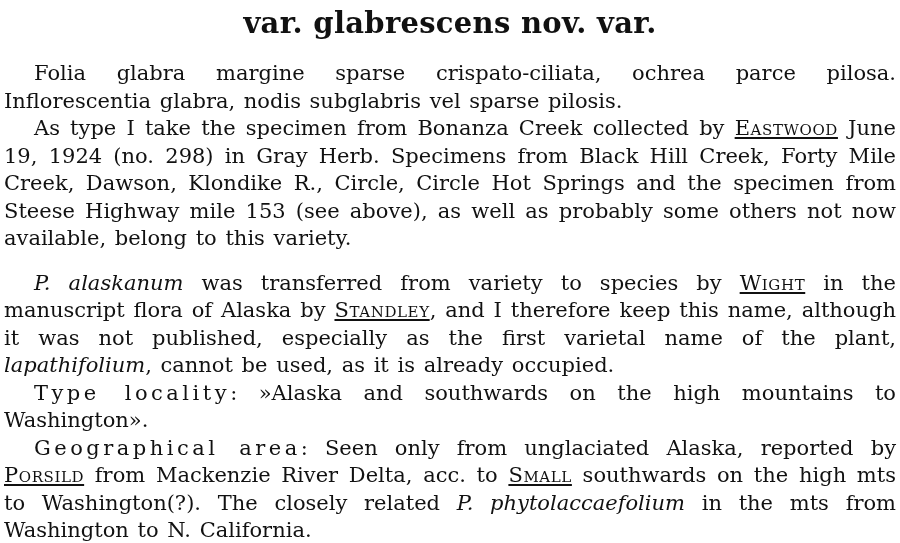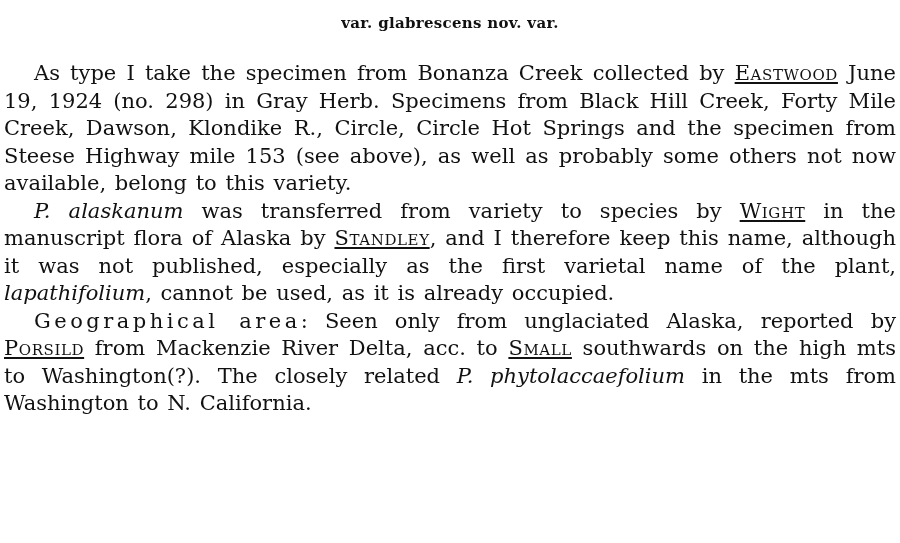--- a/index.html
+++ b/index.html
@@ -15,42 +15,44 @@
     color: #111111;
   }
   .page {
     width: 892px;
     height: 535px;
     padding: 8px 4px 0 4px;
     box-sizing: content-box;
   }
   .doc-title {
     text-align: center;
-    font-size: 15px;
+    font-size: 29px;
     line-height: 26px;
     margin: 2px 0 24px 0;
     letter-spacing: 0.3px;
   }
   .para {
     font-size: 21px;
     line-height: 27.5px;
     text-align: justify;
     margin: 0;
     word-spacing: 2px;
   }
   .para.indent { text-indent: 30px; }
-  .para.space-before { }
+  .para.space-before { margin-top: 17px; }
   .bold { font-weight: bold; }
   .italic { font-style: italic; }
   .smallcaps { font-variant: small-caps; letter-spacing: 0.6px; text-decoration: underline; }
   .spaced { letter-spacing: 3.5px; }
 </style>
 </head>
 <body>
 
 <div class="page">
   <h1 class="doc-title"><span>var. </span><span class="bold">glabrescens</span><span> nov. var.</span></h1>
   <div>
+      <p class="para indent"><span>Folia glabra margine sparse crispato-ciliata, ochrea parce pilosa. Inflorescentia glabra, nodis subglabris vel sparse pilosis.</span></p>
       <p class="para indent"><span>As type I take the specimen from Bonanza Creek collected by </span><span class="smallcaps">Eastwood</span><span> June 19, 1924 (no. 298) in Gray Herb. Specimens from Black Hill Creek, Forty Mile Creek, Dawson, Klondike R., Circle, Circle Hot Springs and the specimen from Steese Highway mile 153 (see above), as well as probably some others not now available, belong to this variety.</span></p>
       <p class="para indent space-before"><span class="italic">P. alaskanum</span><span> was transferred from variety to species by </span><span class="smallcaps">Wight</span><span> in the manuscript flora of Alaska by </span><span class="smallcaps">Standley</span><span>, and I therefore keep this name, although it was not published, especially as the first varietal name of the plant, </span><span class="italic">lapathifolium</span><span>, cannot be used, as it is already occupied.</span></p>
+      <p class="para indent"><span class="spaced">Type locality</span><span>: »Alaska and southwards on the high mountains to Washington».</span></p>
       <p class="para indent"><span class="spaced">Geographical area</span><span>: Seen only from unglaciated Alaska, reported by </span><span class="smallcaps">Porsild</span><span> from Mackenzie River Delta, acc. to </span><span class="smallcaps">Small</span><span> southwards on the high mts to Washington(?). The closely related </span><span class="italic">P. phytolaccaefolium</span><span> in the mts from Washington to N. California.</span></p>
     </div>
 </div>
 
 </body></html>

